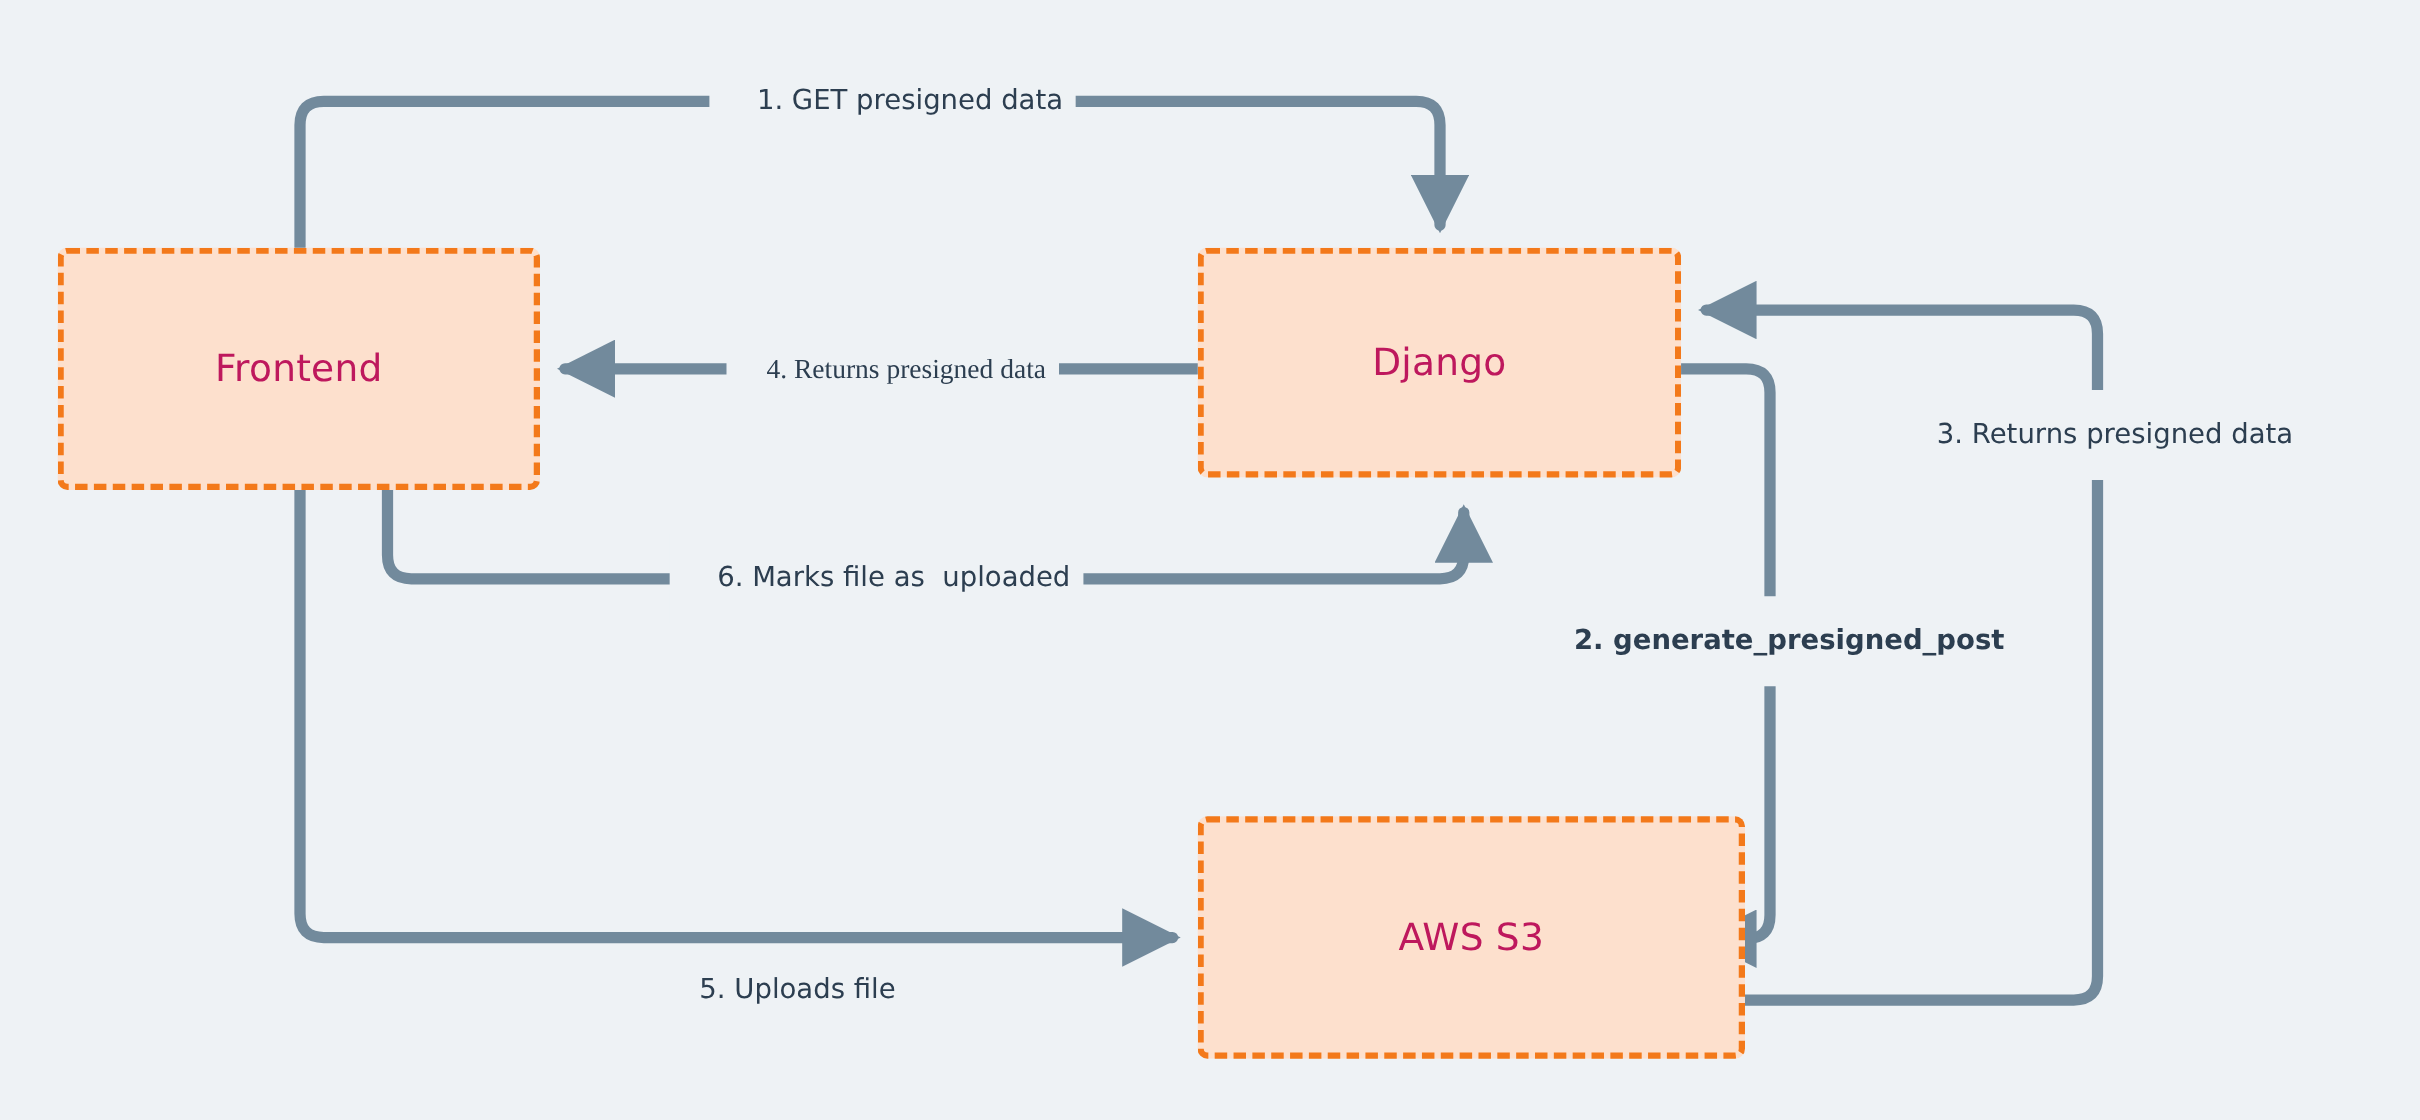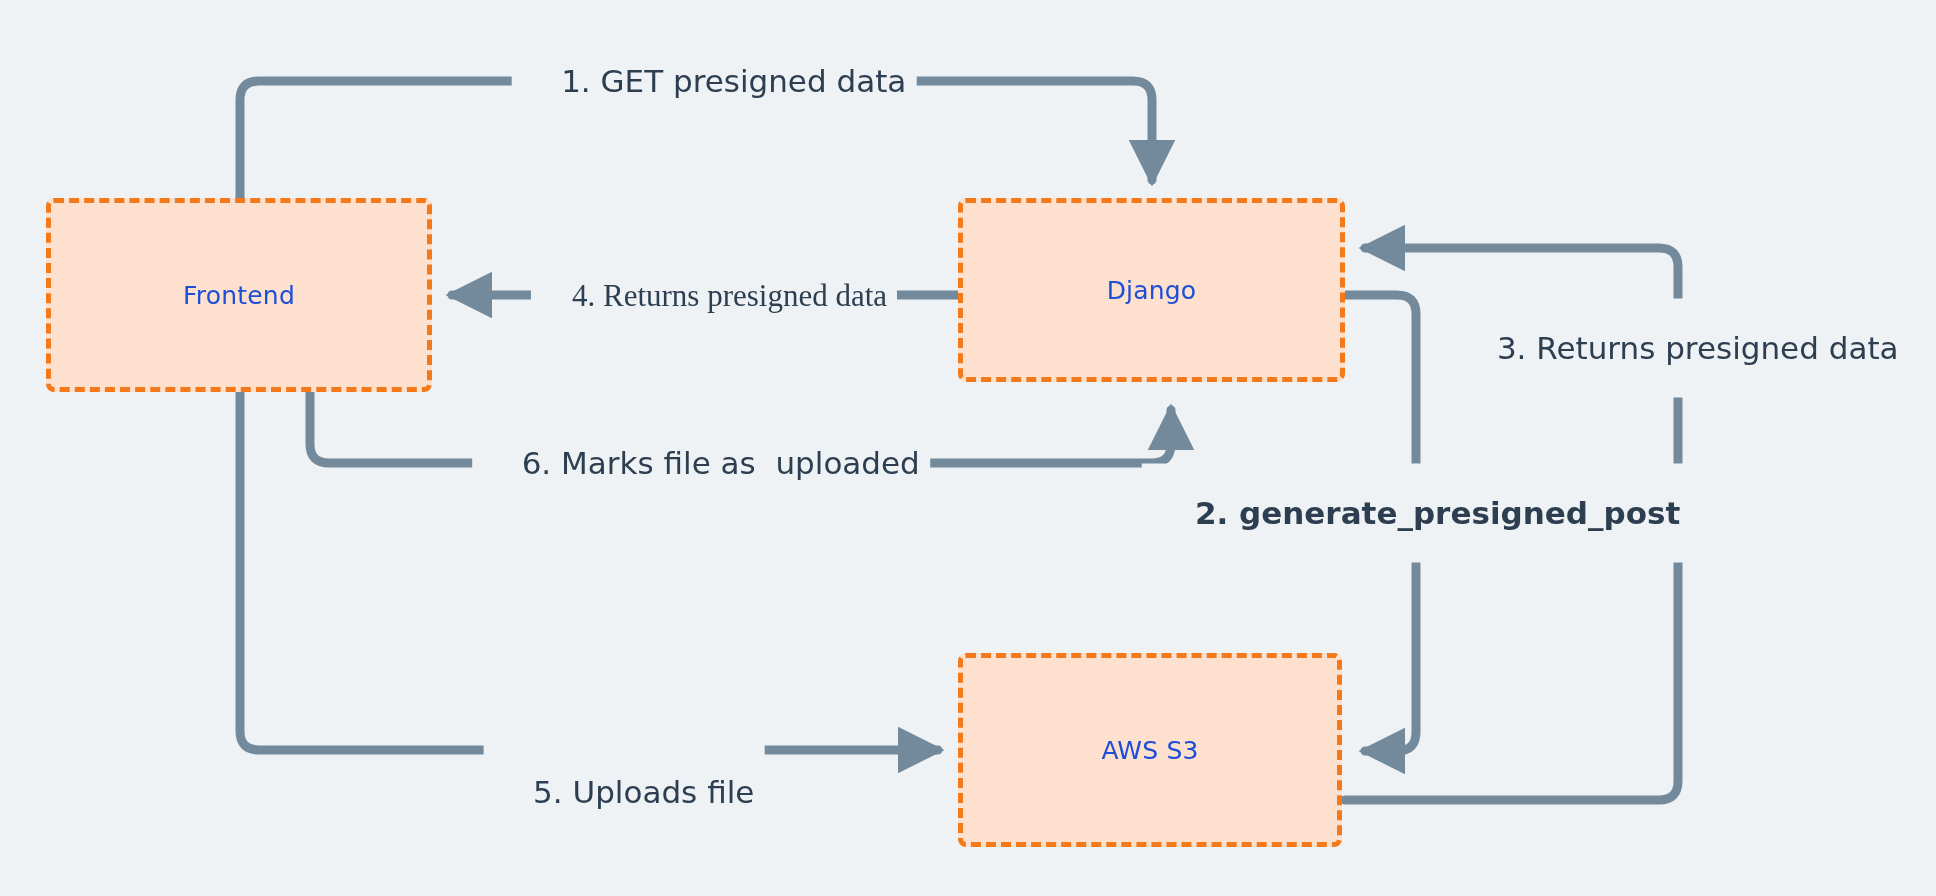--- a/index.html
+++ b/index.html
@@ -25,28 +25,28 @@
     position: absolute;
     box-sizing: border-box;
     background: #fde0cd;
     border: 5px dashed #f3791a;
     border-radius: 8px;
     display: flex;
     align-items: center;
     justify-content: center;
   }
   .node-label {
-    font-size: 25px;
-    color: #1d4ed8;
+    font-size: 30px;
+    color: #be185d;
     letter-spacing: 0.2px;
     white-space: pre;
   }
   .edge-label {
     position: absolute;
-    font-size: 31px;
+    font-size: 22px;
     color: #2c3e50;
     background: #eef2f5;
     white-space: pre;
     line-height: 1;
     padding: 3px 10px;
     transform: translate(-50%, -50%);
     text-align: right;
   }
 </style>
 </head>
@@ -78,21 +78,21 @@
   </svg>
 
   <div class="node" style="left:46px; top:198px; width:386px; height:194px;">
     <span class="node-label">Frontend</span>
   </div>
 
   <div class="node" style="left:958px; top:198px; width:387px; height:184px;">
     <span class="node-label">Django</span>
   </div>
 
-  <div class="node" style="left:958px; top:653px; width:384px; height:194px;">
+  <div class="node" style="left:958px; top:653px; width:438px; height:194px;">
     <span class="node-label">AWS S3</span>
   </div>
 
   <div class="edge-label" style="left:714px; top:81px;">
     <span>1. GET presigned data</span>
   </div>
 
   <div class="edge-label" style="left:1416px; top:513px;font-weight:bold;">
     <span>2. generate_presigned_post</span>
   </div>

